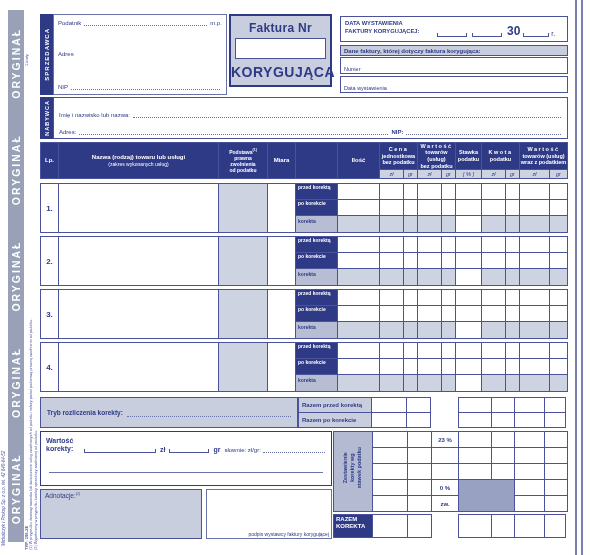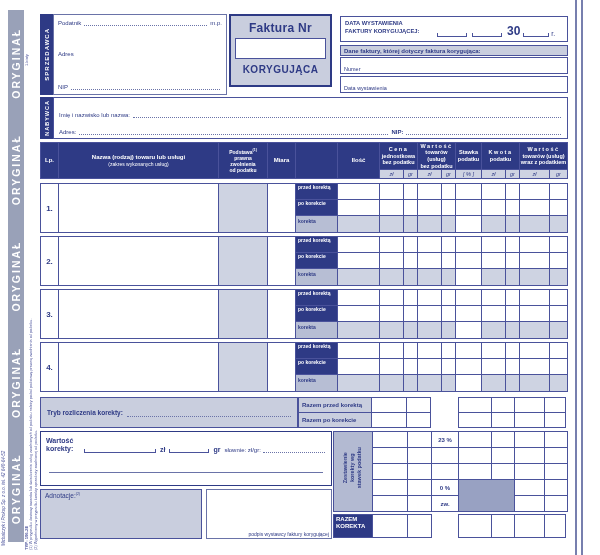--- a/index.html
+++ b/index.html
@@ -96,21 +96,21 @@
     <div class="lbl6 abs" style="left:4px;top:36px">Adres</div>
     <div class="abs" style="left:4px;right:6px;bottom:4px;display:flex;align-items:flex-end">
       <span class="lbl6">NIP</span>
       <span class="dot" style="margin-left:3px"></span>
     </div>
   </div>
 
   <div class="box panel" style="left:229px;top:14px;width:103px;height:73px;border-width:2px;border-color:#2e3a85">
     <div class="b" style="font-size:12px;text-align:center;margin-top:5px;letter-spacing:0.3px">Faktura Nr</div>
     <div style="width:89px;height:19px;background:#fff;border:1px solid #4a529b;margin:3px auto 0"></div>
-    <div class="b" style="font-size:10px;text-align:center;margin-top:5px;letter-spacing:0.5px">KORYGUJĄCA</div>
+    <div class="b" style="font-size:14px;text-align:center;margin-top:5px;letter-spacing:0.5px">KORYGUJĄCA</div>
   </div>
 
   <div class="box" style="left:340px;top:16px;width:228px;height:26px;display:flex;align-items:flex-end;padding:2px 4px 4px">
     <div class="b" style="font-size:5.8px;line-height:1.3;width:92px;align-self:center">
       <div>DATA WYSTAWIENIA</div>
       <div>FAKTURY KORYGUJĄCEJ:</div>
     </div>
     <div class="seg" style="width:30px"></div>
     <div class="seg" style="width:30px;margin-left:5px"></div>
     <div class="b" style="font-size:12px;line-height:0.8;margin-left:5px">30</div>

